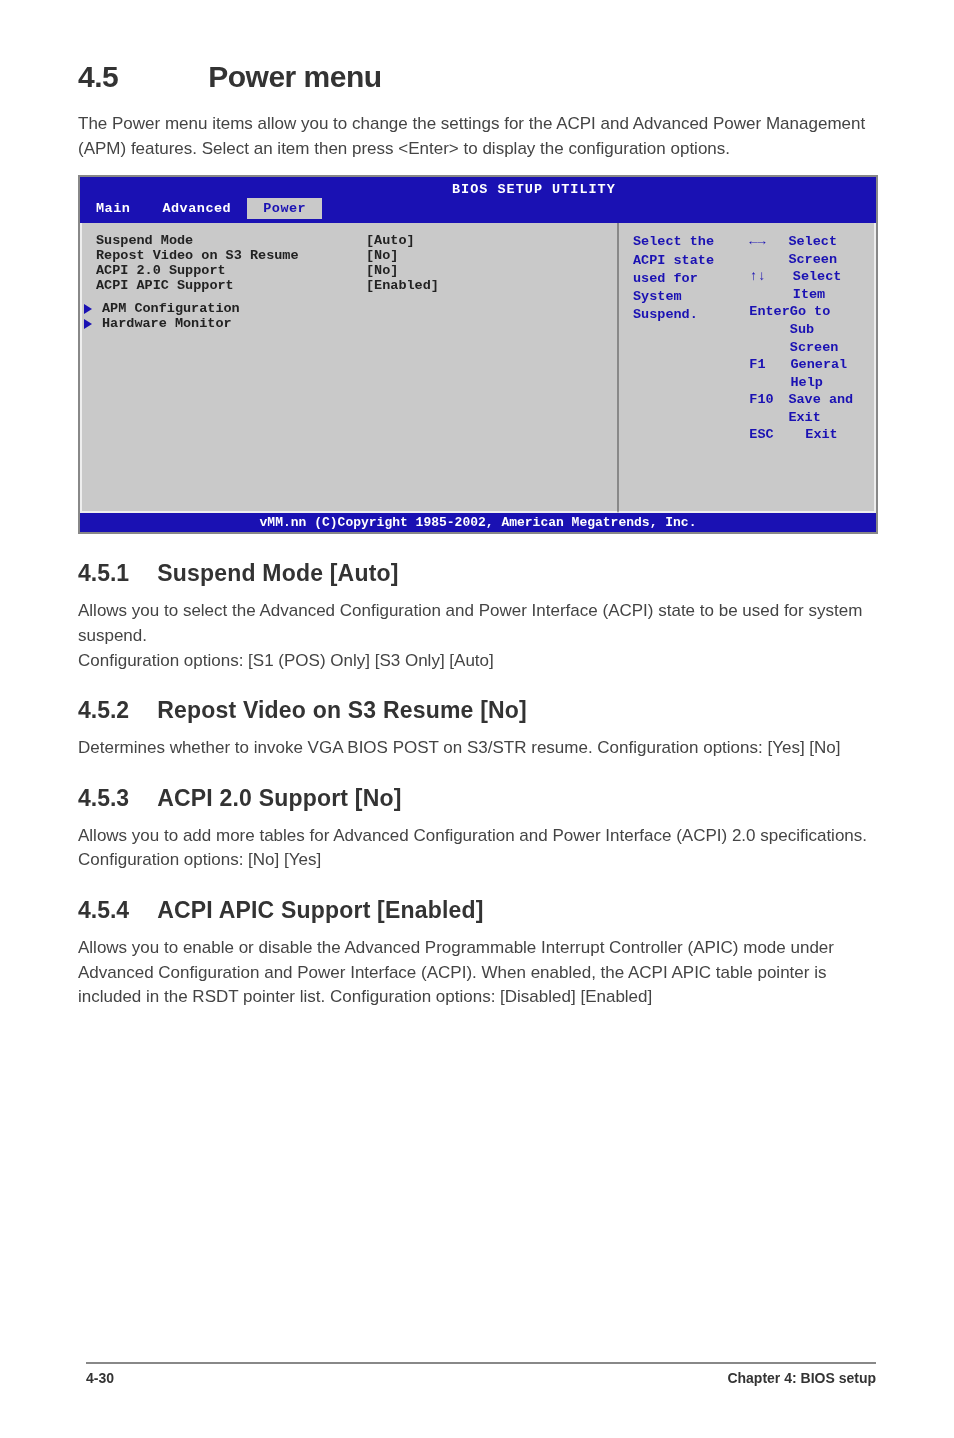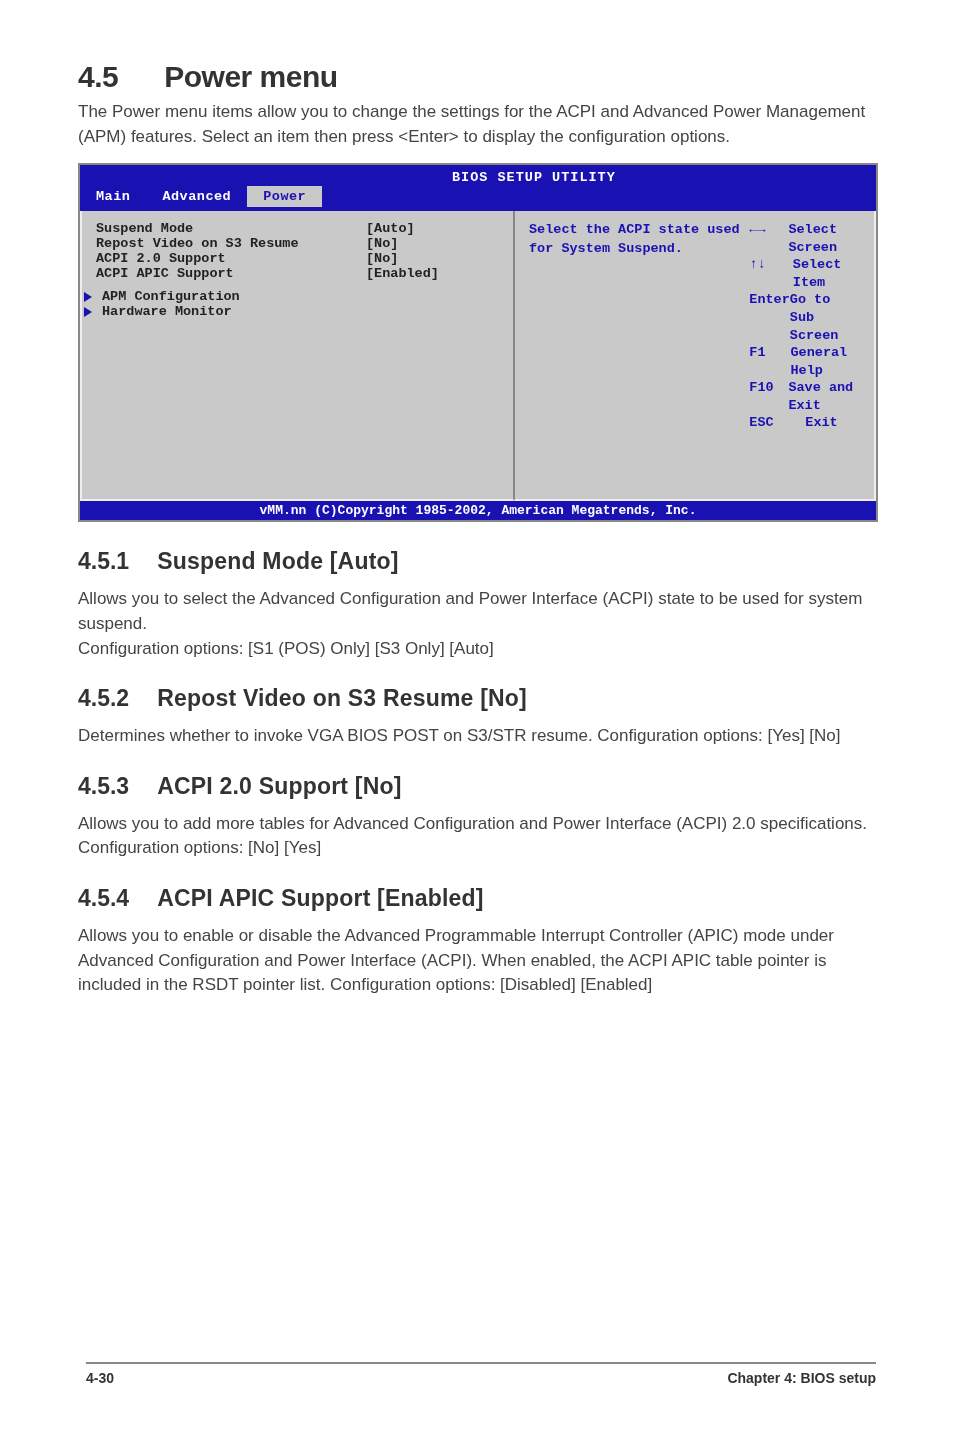--- a/index.html
+++ b/index.html
@@ -4,37 +4,37 @@
 <style>
   * { box-sizing: border-box; margin: 0; padding: 0; }
   html, body { width: 954px; height: 1438px; }
   body {
     background: #fff;
     font-family: "Verdana", "Geneva", sans-serif;
     color: #333;
     padding: 60px 78px 40px 78px;
     position: relative;
   }
-  .h1-row { display: flex; align-items: center; margin-bottom: 6px; }
+  .h1-row { display: flex; align-items: center; margin-bottom: 18px; gap: 44px; }
   .h1-num { font-size: 30px; font-weight: 700; color: #333; margin-right: 46px; letter-spacing: -0.5px; }
   .h1-title { font-size: 30px; font-weight: 700; color: #333; letter-spacing: -0.5px; }
   .para { font-size: 17px; line-height: 1.45; color: #444; margin-bottom: 14px; }
   .bios-box {
     border: 2px solid #888; background: #c9c9c9;
     width: 800px; font-family: "Courier New", monospace;
     font-size: 13.5px; color: #222; margin-bottom: 26px;
   }
   .bios-titlebar { background: #1a11b3; color: #fff; display: flex; align-items: center; height: 24px; }
   .bios-titlebar-left { width: 372px; display: flex; }
   .tab { padding: 3px 16px; font-weight: 700; letter-spacing: .5px; margin-top: 39px; }
   .tab-active { background: #c9c9c9; color: #1a11b3; }
   .bios-titlebar-center { font-weight: 700; letter-spacing: 1px; }
   .bios-body { display: flex; }
   .bios-left {
-    width: 434px; border: 2px solid #eee; border-top: none; border-right: 1px solid #888;
+    width: 538px; border: 2px solid #eee; border-top: none; border-right: 1px solid #888;
     padding: 10px 14px 22px 14px; min-height: 290px; background: #c9c9c9;
   }
   .bios-row { display: flex; }
   .bios-label { width: 270px; font-weight: 700; white-space: pre; }
   .bios-val { font-weight: 700; }
   .bios-sub { margin-top: 8px; }
   .bios-sub-item { display: flex; align-items: center; font-weight: 700; }
   .tri { width: 0; height: 0; border-top: 5px solid transparent; border-bottom: 5px solid transparent;
          border-left: 8px solid #1a11b3; margin-right: 10px; margin-left: -12px; }
   .bios-right {

